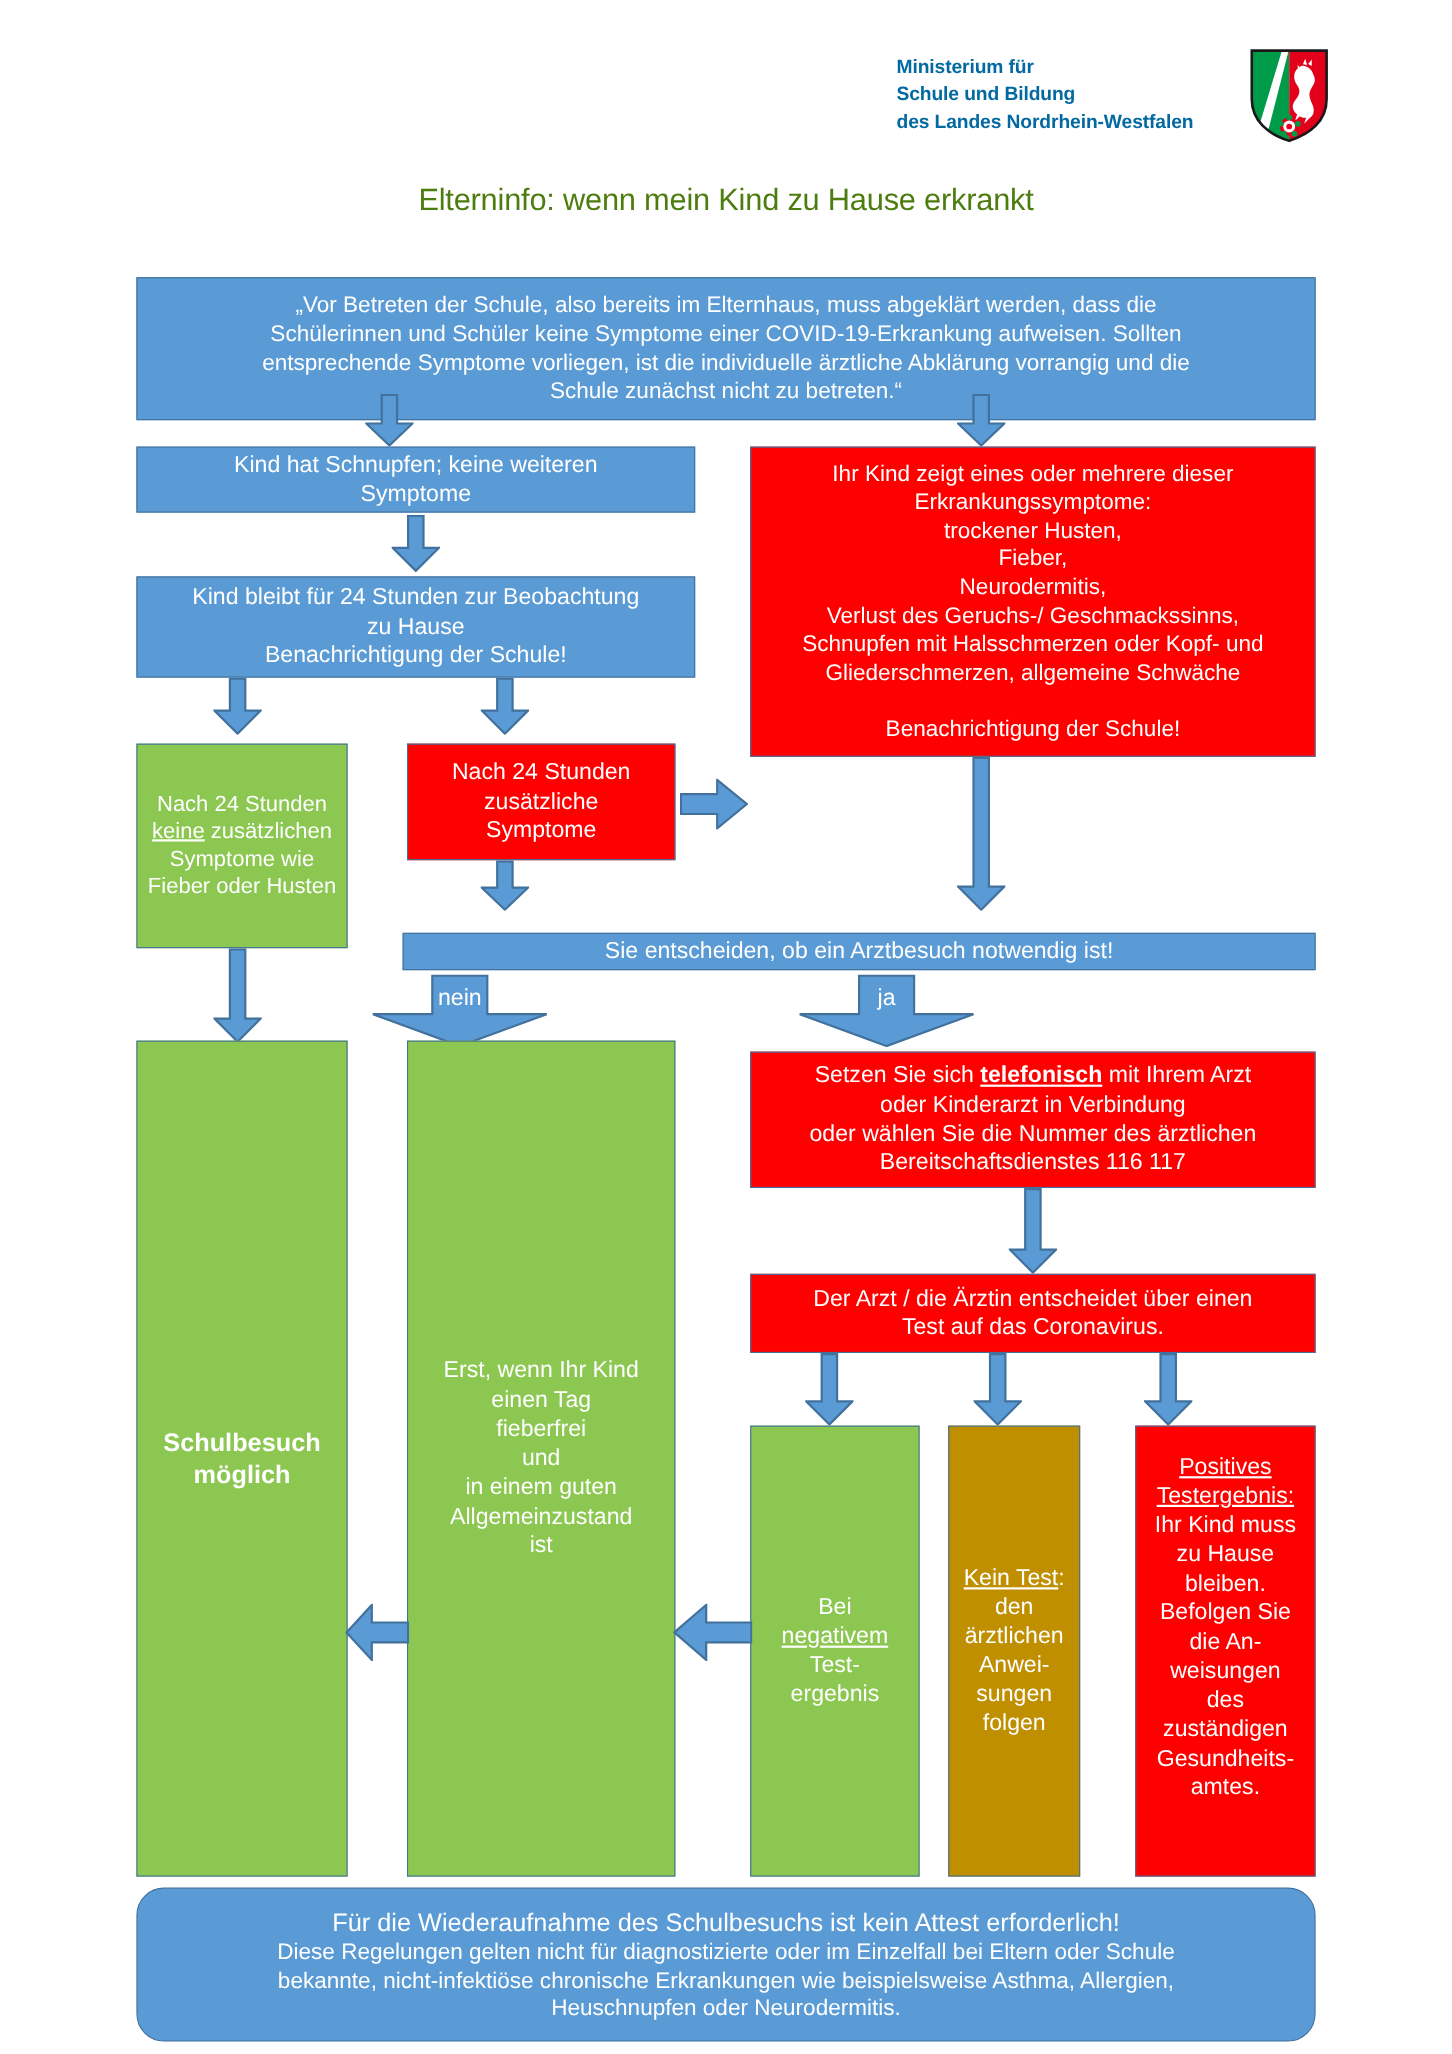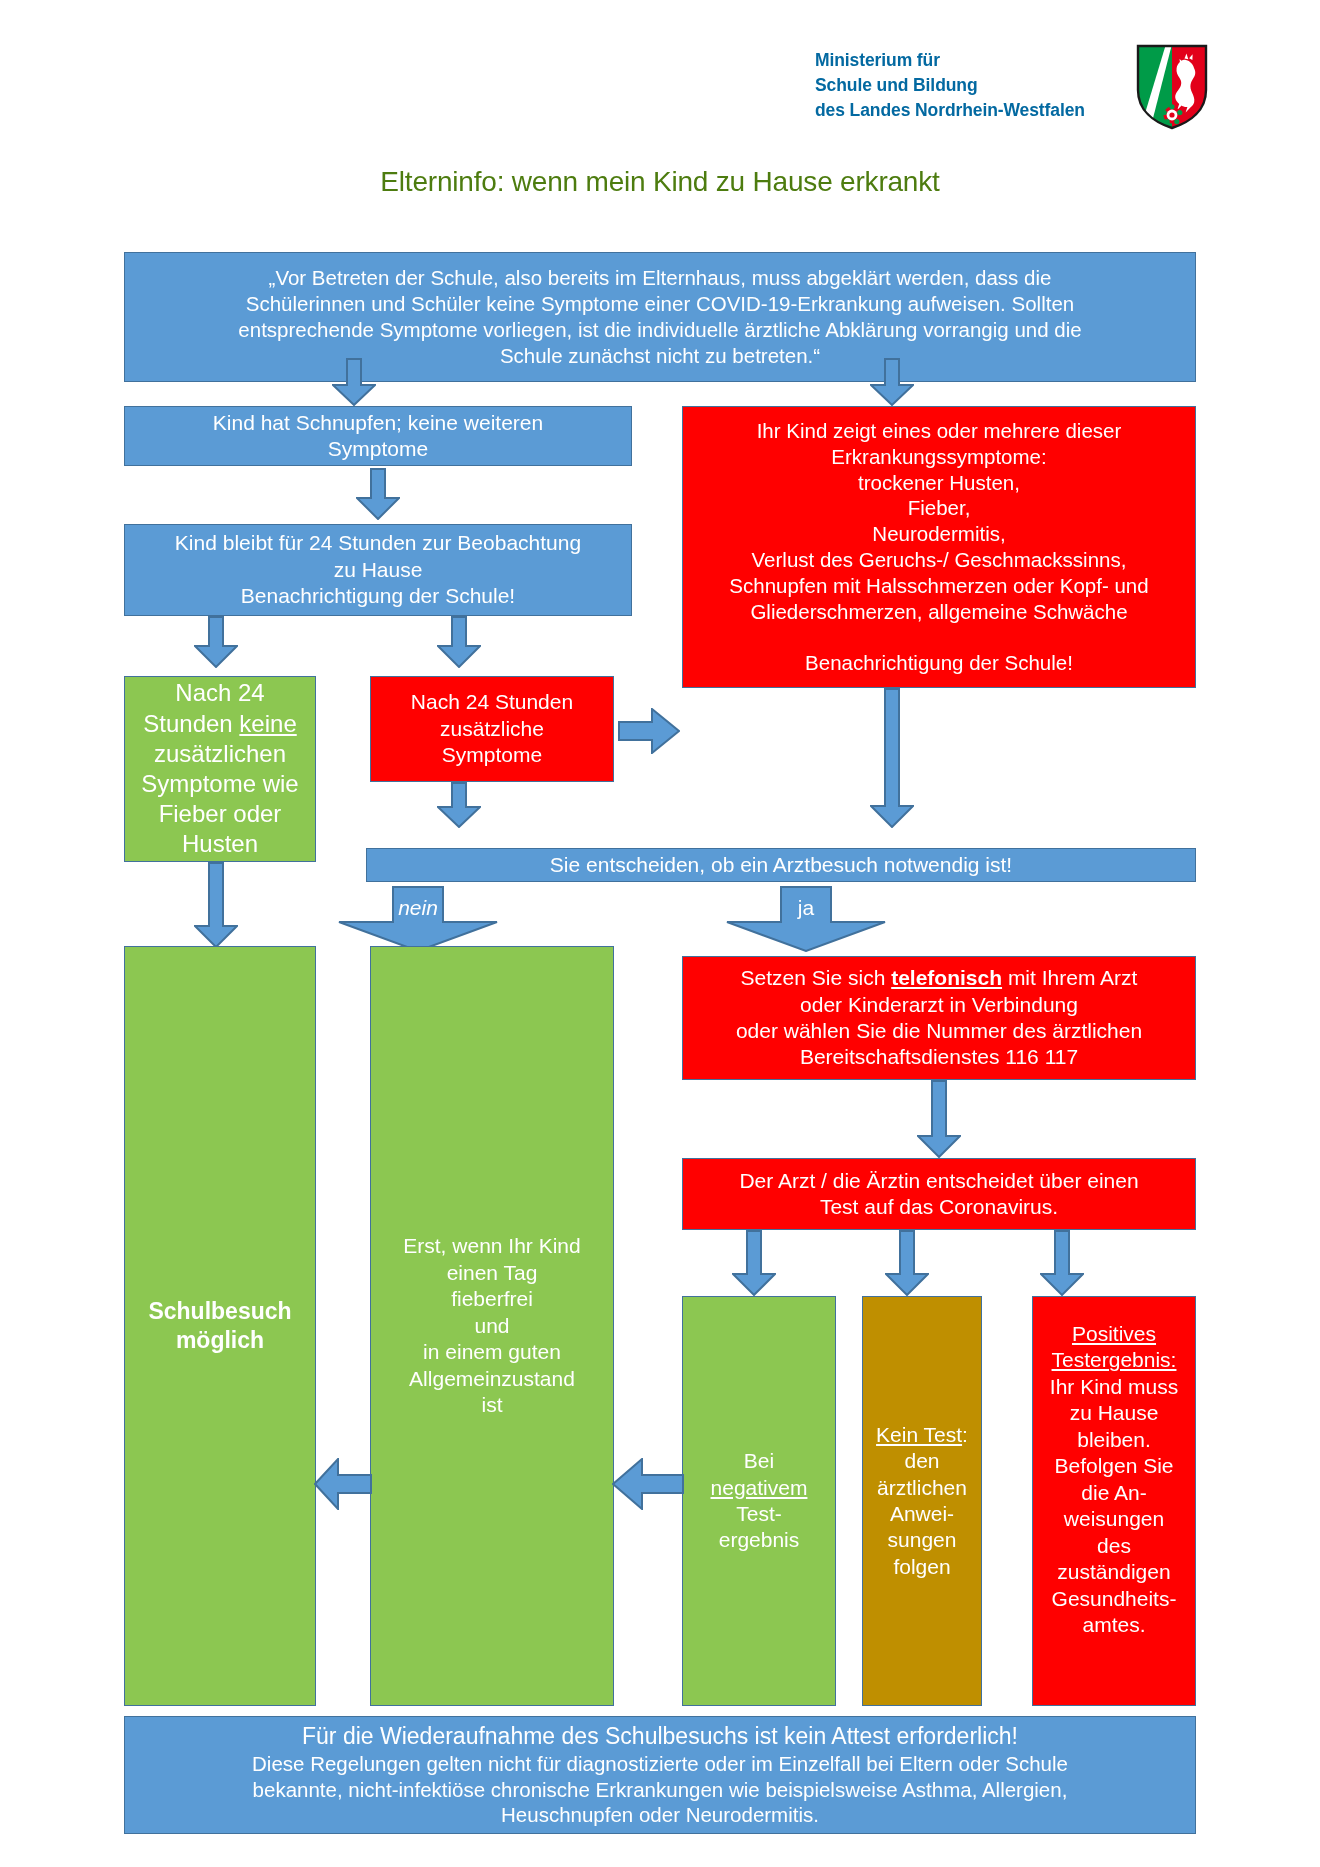--- a/index.html
+++ b/index.html
@@ -208,21 +208,21 @@
         <path class="apath" d="M15 1 H29 V30 H43 L22 51 L1 30 H15 Z"></path>
       </svg>
   </div>
 
   <div class="arrow-down" style="left:437px; top:616px;">
     <svg width="44" height="52" viewBox="0 0 44 52">
         <path class="apath" d="M15 1 H29 V30 H43 L22 51 L1 30 H15 Z"></path>
       </svg>
   </div>
 
-  <div class="box green" style="left:124px; top:676px; width:192px; height:186px; font-size:24px;">
+  <div class="box green" style="left:124px; top:676px; width:192px; height:186px; font-size:20px;">
     <div class="txt">
       <span>Nach 24 Stunden </span><span class="u">keine</span><span> zusätzlichen Symptome wie Fieber oder Husten</span>
     </div>
   </div>
 
   <div class="box red" style="left:370px; top:676px; width:244px; height:106px; font-size:21px;">
     <div class="txt">
       <div>Nach 24 Stunden</div>
       <div>zusätzliche</div>
       <div>Symptome</div>
@@ -249,21 +249,21 @@
 
   <div class="box blue" style="left:366px; top:848px; width:830px; height:34px; font-size:21px;">
     <div class="txt">Sie entscheiden, ob ein Arztbesuch notwendig ist!</div>
   </div>
 
   <div class="arrow-down" style="left:338px; top:886px;">
     <svg width="160" height="66" viewBox="0 0 160 66">
       <path class="apath" d="M55 1 H105 V36 H159 L80 65 L1 36 H55 Z"></path>
     </svg>
   </div>
-  <div class="band-label" style="left:338px; top:896px; width:160px;font-style:italic;">nein</div>
+  <div class="band-label" style="left:338px; top:896px; width:160px;">nein</div>
 
   <div class="arrow-down" style="left:726px; top:886px;">
     <svg width="160" height="66" viewBox="0 0 160 66">
       <path class="apath" d="M55 1 H105 V36 H159 L80 65 L1 36 H55 Z"></path>
     </svg>
   </div>
   <div class="band-label" style="left:726px; top:896px; width:160px;">ja</div>
 
   <div class="arrow-down" style="left:194px; top:862px;">
     <svg width="44" height="86" viewBox="0 0 44 86">
@@ -370,21 +370,21 @@
         <path class="apath" d="M57 17 H24 V1 L1 26 L24 51 V35 H57 Z"></path>
       </svg>
   </div>
 
   <div class="arrow-left" style="left:612px; top:1458px;">
     <svg width="72" height="52" viewBox="0 0 72 52">
         <path class="apath" d="M71 17 H30 V1 L1 26 L30 51 V35 H71 Z"></path>
       </svg>
   </div>
 
-  <div class="box blue" style="left:124px; top:1716px; width:1072px; height:118px; font-size:20.5px;">
+  <div class="box blue" style="left:124px; top:1716px; width:1072px; height:140px; font-size:20.5px;border-radius:25px;">
     <div class="txt">
       <div style="font-size:23px;">Für die Wiederaufnahme des Schulbesuchs ist kein Attest erforderlich!</div>
       <div>Diese Regelungen gelten nicht für diagnostizierte oder im Einzelfall bei Eltern oder Schule</div>
       <div>bekannte, nicht-infektiöse chronische Erkrankungen wie beispielsweise Asthma, Allergien,</div>
       <div>Heuschnupfen oder Neurodermitis.</div>
     </div>
   </div>
 
 </div>
 

